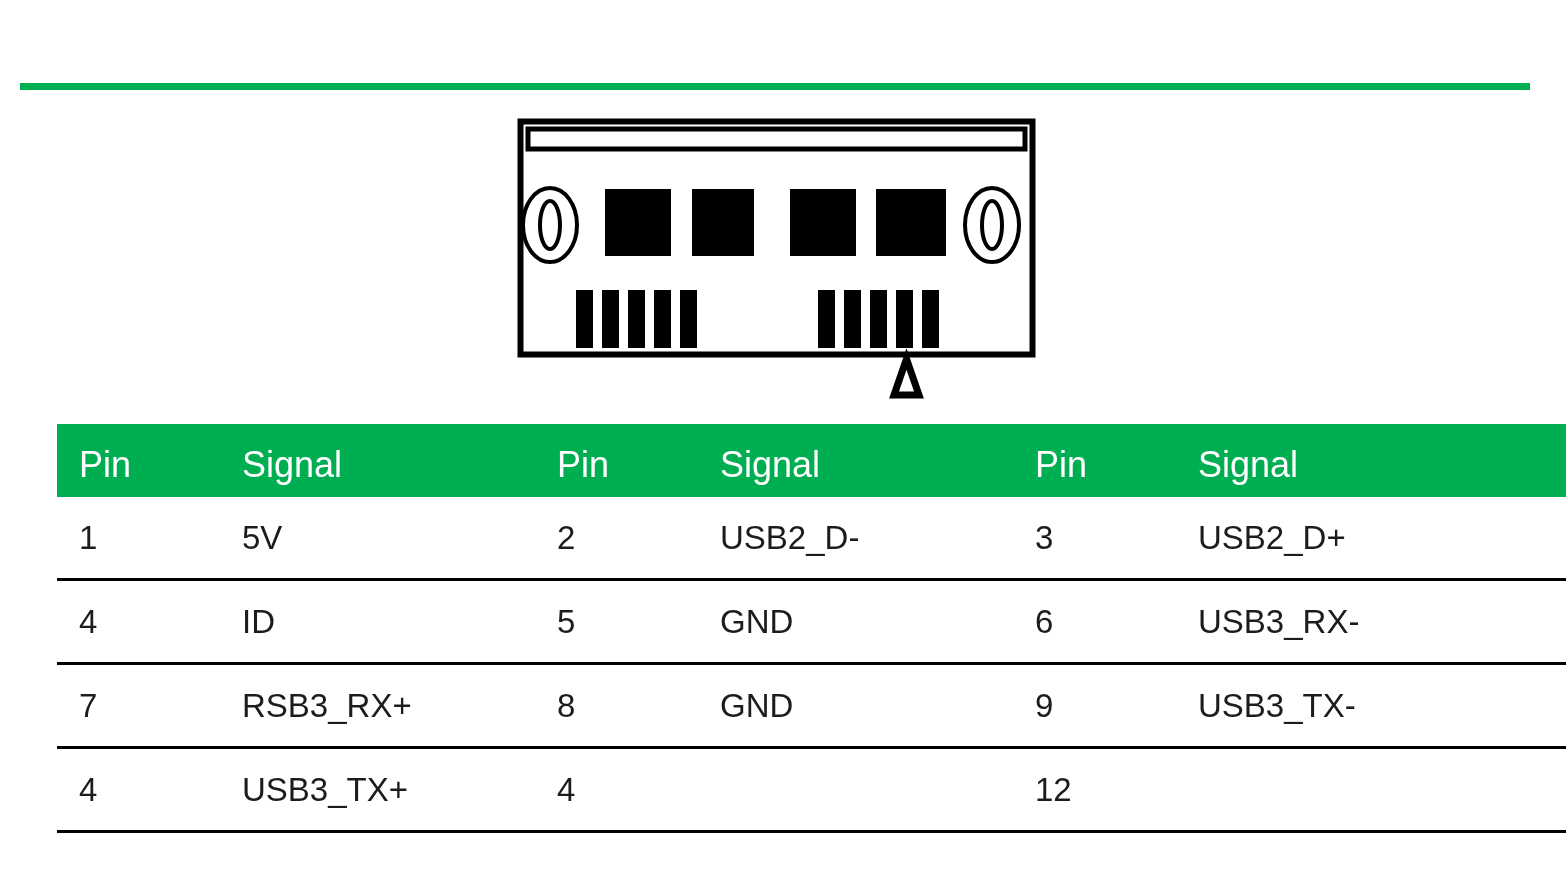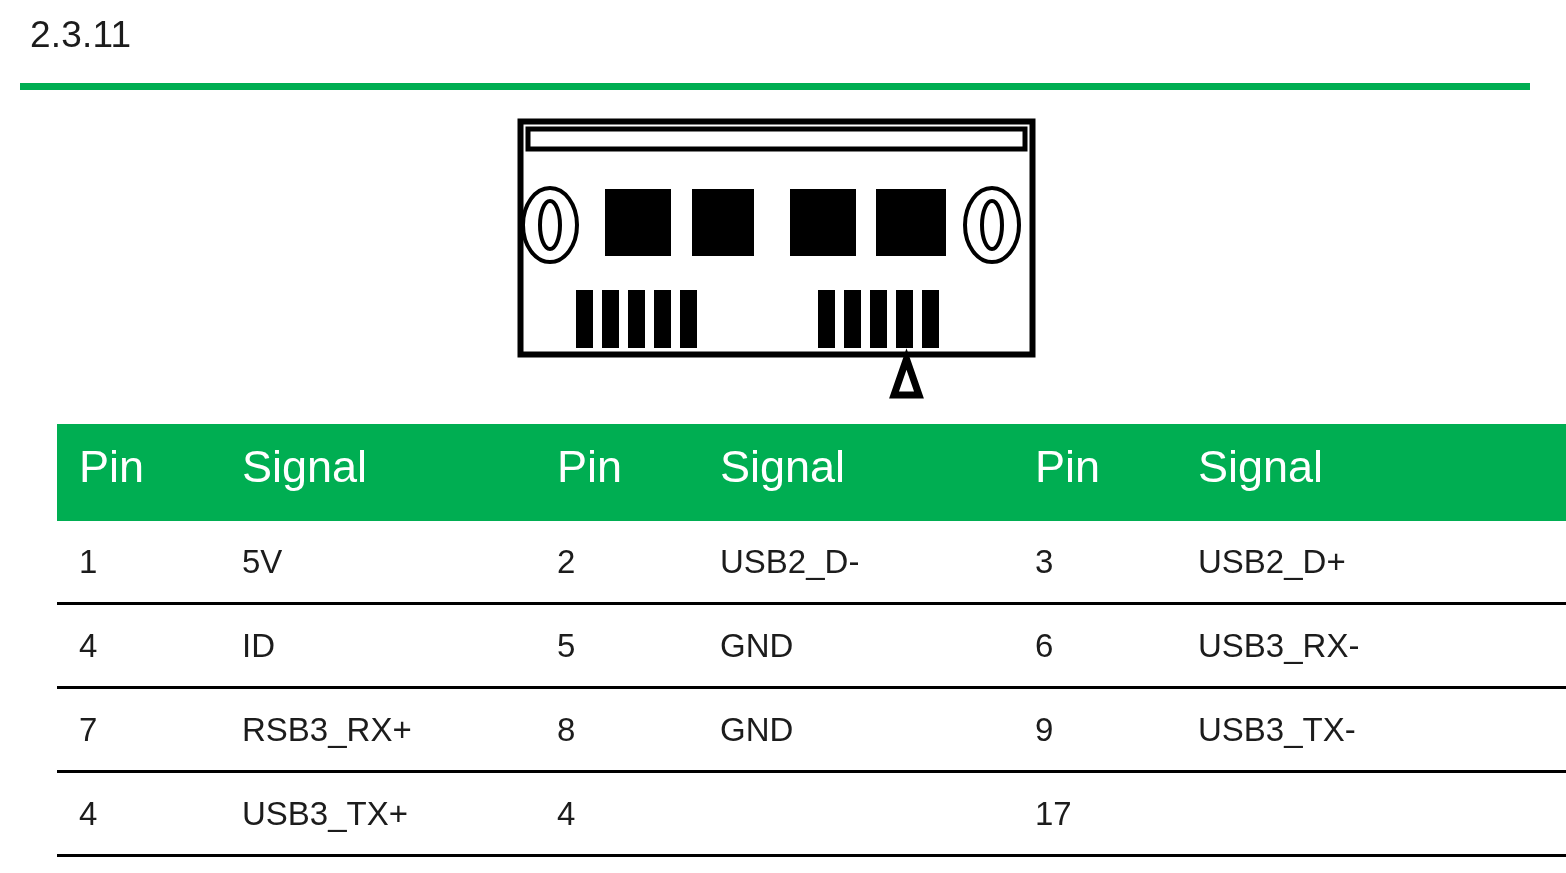--- a/index.html
+++ b/index.html
@@ -71,24 +71,24 @@
     border-collapse: collapse;
     table-layout: fixed;
   }
   .pin-table col.c-pin   { width: 163px; }
   .pin-table col.c-sig   { width: 315px; }
   .pin-table col.c-sig-l { width: 478px; }
 
   .pin-table thead th {
     background: #00ae52;
     color: #ffffff;
-    font-size: 45px;
+    font-size: 36px;
     font-weight: 400;
     text-align: left;
-    padding: 17px 0 28px 0;
+    padding: 17px 0 8px 0;
     border: none;
     height: 48px;
     vertical-align: middle;
     margin-left: 16px;
   }
   .pin-table thead th.pad-l { padding-left: 22px; }
 
   .pin-table tbody td {
     font-size: 33px;
     font-weight: 400;
@@ -103,21 +103,20 @@
   .pin-table tbody td.pad-l { padding-left: 22px; }
   .pin-table tbody tr:first-child td { border-top: none; }
 
   
   .pin-table tbody tr td { border-bottom: 3px solid #000; }
 </style>
 </head>
 <body>
 
 <div class="doc-heading">
-  <span class="sec-number">2.3.11</span>
 </div>
 
 <div class="heading-rule"></div>
 
 <div class="diagram-wrap">
   <svg class="connector-svg" width="576" height="295" viewBox="0 0 576 295" aria-hidden="true">
 
     <rect x="25.5" y="11.5" width="512" height="233" fill="#ffffff" stroke="#000000" stroke-width="6"></rect>
 
     <rect x="33" y="19" width="497" height="20" fill="#ffffff" stroke="#000000" stroke-width="5"></rect>
@@ -199,17 +198,17 @@
       <td class="pad-l">8</td>
       <td class="pad-l">GND</td>
       <td class="pad-l">9</td>
       <td class="pad-l">USB3_TX-</td>
     </tr>
     <tr>
       <td class="pad-l">4</td>
       <td class="pad-l">USB3_TX+</td>
       <td class="pad-l">4</td>
       <td class="pad-l"></td>
-      <td class="pad-l">17</td>
+      <td class="pad-l">12</td>
       <td class="pad-l"></td>
     </tr>
   </tbody>
 </table>
 
 </body></html>

